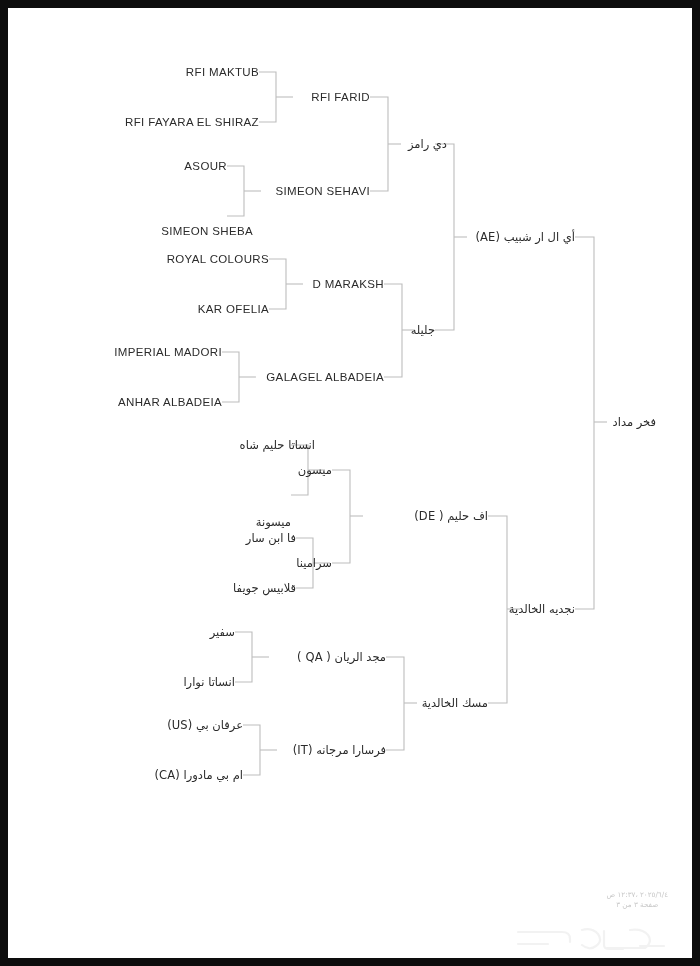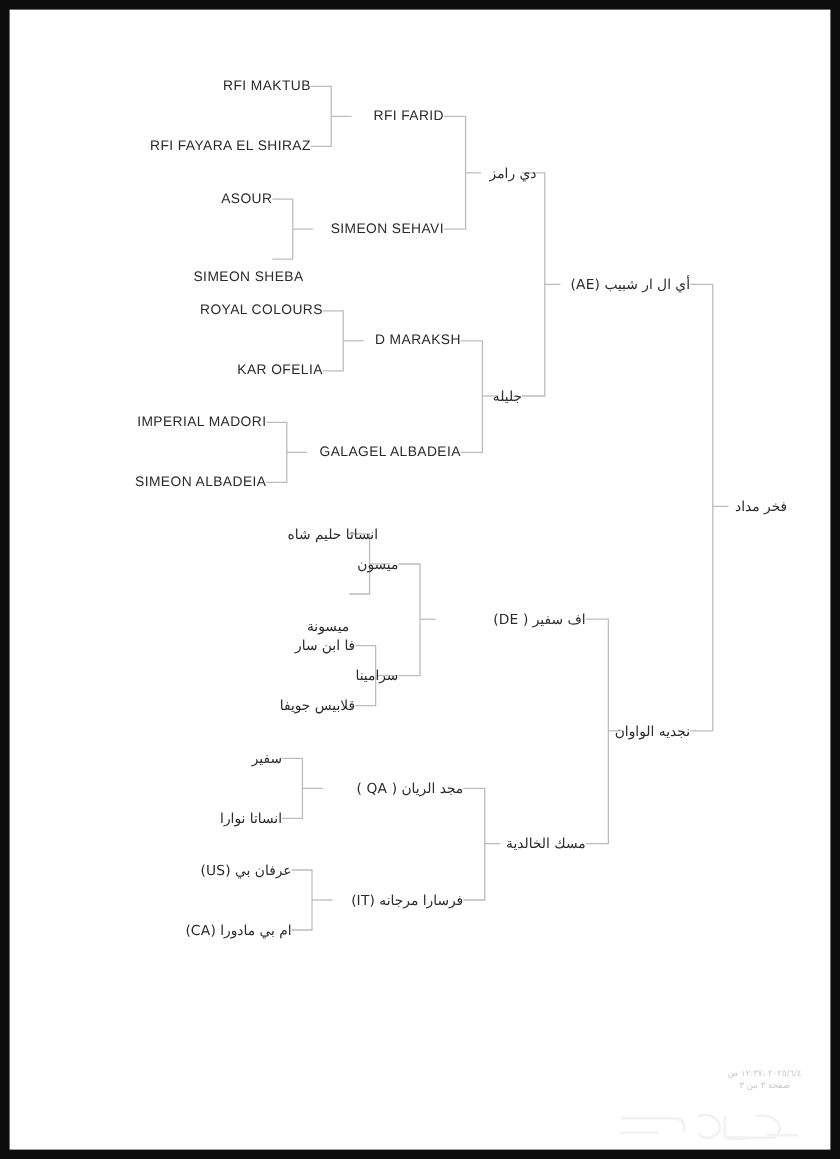--- a/index.html
+++ b/index.html
@@ -163,46 +163,46 @@
       <path d="M586,414 h13"></path>
     </svg>
 
     <div class="node lat" style="left:251px; top:64px;">RFI MAKTUB</div>
     <div class="node lat" style="left:251px; top:114px;">RFI FAYARA EL SHIRAZ</div>
     <div class="node lat" style="left:219px; top:158px;">ASOUR</div>
     <div class="node lat" style="left:219px; top:223px;margin-left:26px;">SIMEON SHEBA</div>
     <div class="node lat" style="left:261px; top:251px;padding-left:32px;">ROYAL COLOURS</div>
     <div class="node lat" style="left:261px; top:301px;">KAR OFELIA</div>
     <div class="node lat" style="left:214px; top:344px;">IMPERIAL MADORI</div>
-    <div class="node lat" style="left:214px; top:394px;">SIMEON ALBADEIA</div>
+    <div class="node lat" style="left:214px; top:394px;">ANHAR ALBADEIA</div>
     <div class="node ar" style="left:283px; top:437px;margin-left:24px;">انساتا حليم شاه</div>
     <div class="node ar" style="left:283px; top:487px;margin-top:27px;">ميسونة</div>
     <div class="node ar" style="left:288px; top:530px;">فا ابن سار</div>
     <div class="node ar" style="left:288px; top:580px;">قلابيس جويفا</div>
     <div class="node ar" style="left:227px; top:624px;">سفير</div>
     <div class="node ar" style="left:227px; top:674px;">انساتا نوارا</div>
     <div class="node ar" style="left:235px; top:717px;">عرفان بي (US)</div>
     <div class="node ar" style="left:235px; top:767px;">ام بي مادورا (CA)</div>
 
     <div class="node lat" style="left:362px; top:89px;">RFI FARID</div>
     <div class="node lat" style="left:362px; top:183px;">SIMEON SEHAVI</div>
     <div class="node lat" style="left:376px; top:276px;">D MARAKSH</div>
     <div class="node lat" style="left:376px; top:369px;">GALAGEL ALBADEIA</div>
     <div class="node ar" style="left:324px; top:462px;">ميسون</div>
     <div class="node ar" style="left:324px; top:555px;">سرامينا</div>
     <div class="node ar" style="left:378px; top:649px;">مجد الريان ( QA )</div>
     <div class="node ar" style="left:378px; top:742px;">فرسارا مرجانه (IT)</div>
 
     <div class="node ar" style="left:439px; top:136px;">دي رامز</div>
     <div class="node ar" style="left:427px; top:322px;">جليله</div>
-    <div class="node ar" style="left:480px; top:508px;">اف سفير ( DE)</div>
+    <div class="node ar" style="left:480px; top:508px;">اف حليم ( DE)</div>
     <div class="node ar" style="left:480px; top:695px;">مسك الخالدية</div>
 
     <div class="node ar" style="left:567px; top:229px;text-align:center;">أي ال ار شبيب (AE)</div>
-    <div class="node ar" style="left:567px; top:601px;">نجديه الواوان</div>
+    <div class="node ar" style="left:567px; top:601px;">نجديه الخالدية</div>
 
     <div class="node ar" style="left:648px; top:414px;">فخر مداد</div>
 
   </div>
 
   <div id="footer">
 
 
     <div id="footer-meta">
       <div>٢٠٢٥/٦/٤ ،١٢:٣٧ ص</div>

